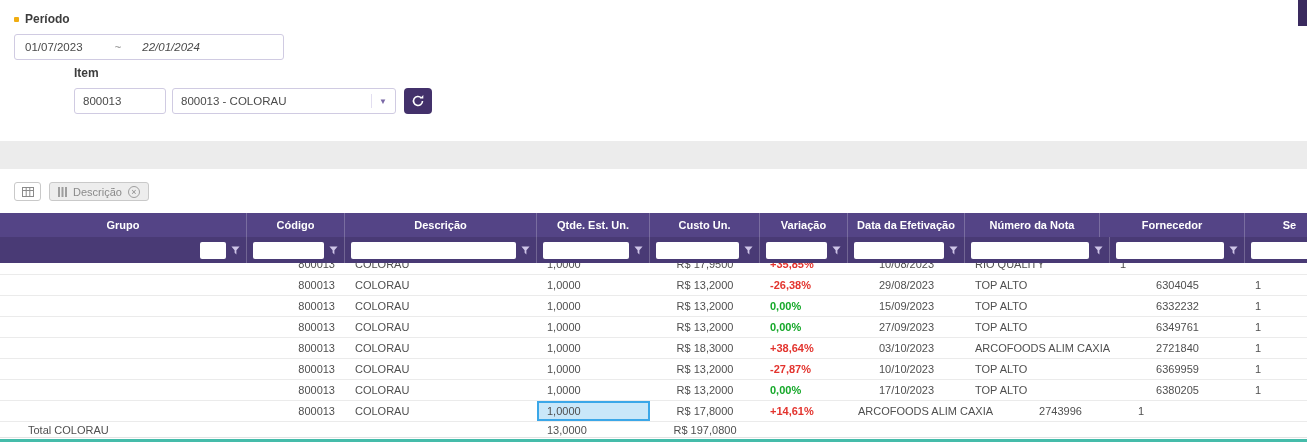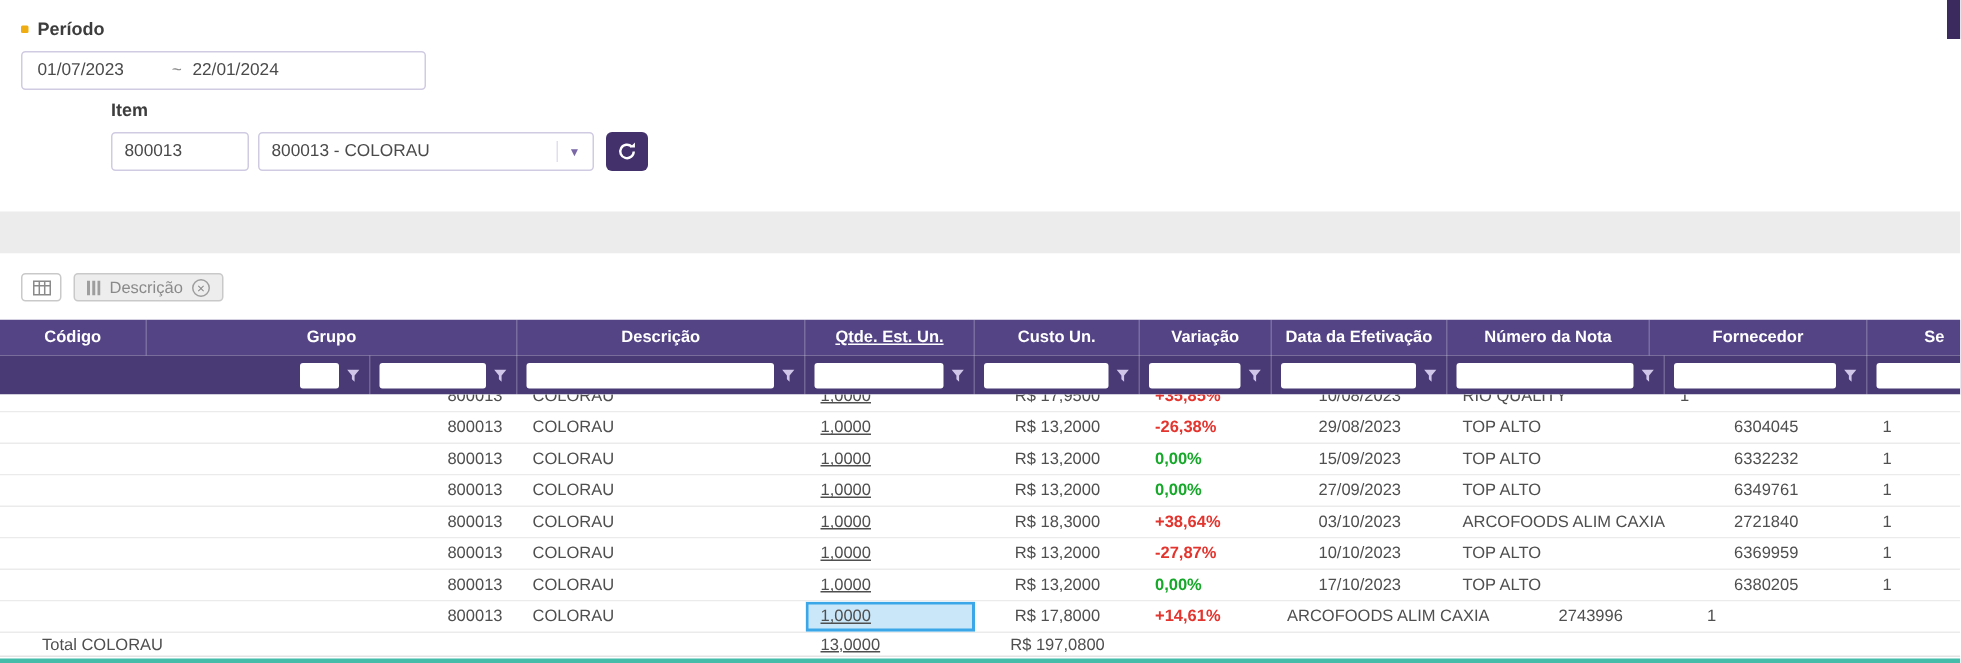--- a/index.html
+++ b/index.html
@@ -10,21 +10,21 @@
   .page-header{height:30px;border-bottom:1px solid #e4e4e4;display:flex;align-items:center;padding:0 14px;box-sizing:border-box;}
   .page-title{color:#5b4a8e;font-size:12.5px;font-weight:700;letter-spacing:.2px;}
   .corner-strip{position:absolute;top:0;right:0;width:9px;height:26px;background:#3a2a5e;}
 
   
   .filters{display:flex;padding:6px 14px 27px;flex-direction:column;}
   .field-label{font-size:12px;font-weight:700;color:#3d3d3d;display:flex;align-items:center;margin:6px 0 8px;height:14px;}
   .req-dot{width:5px;height:5px;background:#f0ad12;display:inline-block;margin-right:6px;border-radius:1px;}
   .date-range{width:270px;height:26px;border:1px solid #d0cbe2;border-radius:3px;display:flex;align-items:center;font-size:11.5px;color:#4a4a4a;padding:0 10px;box-sizing:border-box;background:#fff;}
   .date-sep{margin-left:32px;color:#8a8a8a;}
-  .date-end{margin-left:7px;}
+  .date-end{margin-left:21px;font-style:italic;}
   .f-item{margin-left:60px;}
   .item-row{display:flex;align-items:center;}
   .item-code{width:92px;height:26px;border:1px solid #d0cbe2;border-radius:3px;font-size:11.5px;color:#4a4a4a;padding:0 8px;box-sizing:border-box;font-family:"Liberation Sans",sans-serif;}
   .item-select{width:224px;height:26px;border:1px solid #d0cbe2;border-radius:3px;display:flex;align-items:center;padding:0 8px;font-size:11.5px;color:#4a4a4a;box-sizing:border-box;margin-left:6px;background:#fff;}
   .sel-caret{margin-left:auto;color:#7a68a6;font-size:8px;padding-left:7px;border-left:1px solid #e2def0;height:14px;display:flex;align-items:center;}
   .refresh-btn{width:28px;height:26px;background:#43316b;border:none;border-radius:4px;display:flex;align-items:center;justify-content:center;margin-left:8px;cursor:pointer;}
 
   .band{height:28px;background:#ececec;}
 
   
@@ -63,21 +63,21 @@
 
   .gfooter{height:15px;border-top:1px solid #e0e0e0;background:#fbfbfb;display:flex;align-items:center;font-size:11px;font-weight:700;color:#5b4a8e;position:relative;}
   .gfooter .left{padding-left:14px;}
   .gfooter .right{position:absolute;left:820px;}
   .bottom-accent{position:absolute;bottom:0;left:0;width:1307px;height:3px;background:#45bcaa;}
 
   
   .w-grupo{width:247px;}
   .w-codigo{width:98px;}
   .w-desc{width:192px;}
-  .w-qtde{width:113px;text-decoration:underline;}
+  .w-qtde{width:113px;}
   .w-custo{width:110px;}
   .w-var{width:88px;}
   .w-data{width:117px;}
   .w-forn{width:145px;}
   .w-nota{width:135px;}
   .w-se{width:90px;}
 </style>
 </head>
 <body>
 
@@ -142,22 +142,22 @@
             </svg>
         </span>
         <span>Descrição</span>
         <span class="chip-close">×</span>
       </div>
     </div>
 
     <div class="grid-wrap">
 
       <div class="hrow">
+        <div class="hcell w-grupo">Grupo</div>
         <div class="hcell w-codigo">Código</div>
-        <div class="hcell w-grupo">Grupo</div>
         <div class="hcell w-desc">Descrição</div>
         <div class="hcell w-qtde">Qtde. Est. Un.</div>
         <div class="hcell w-custo">Custo Un.</div>
         <div class="hcell w-var">Variação</div>
         <div class="hcell w-data">Data da Efetivação</div>
         <div class="hcell w-nota">Número da Nota</div>
         <div class="hcell w-forn">Fornecedor</div>
         <div class="hcell w-se">Se</div>
       </div>
 

